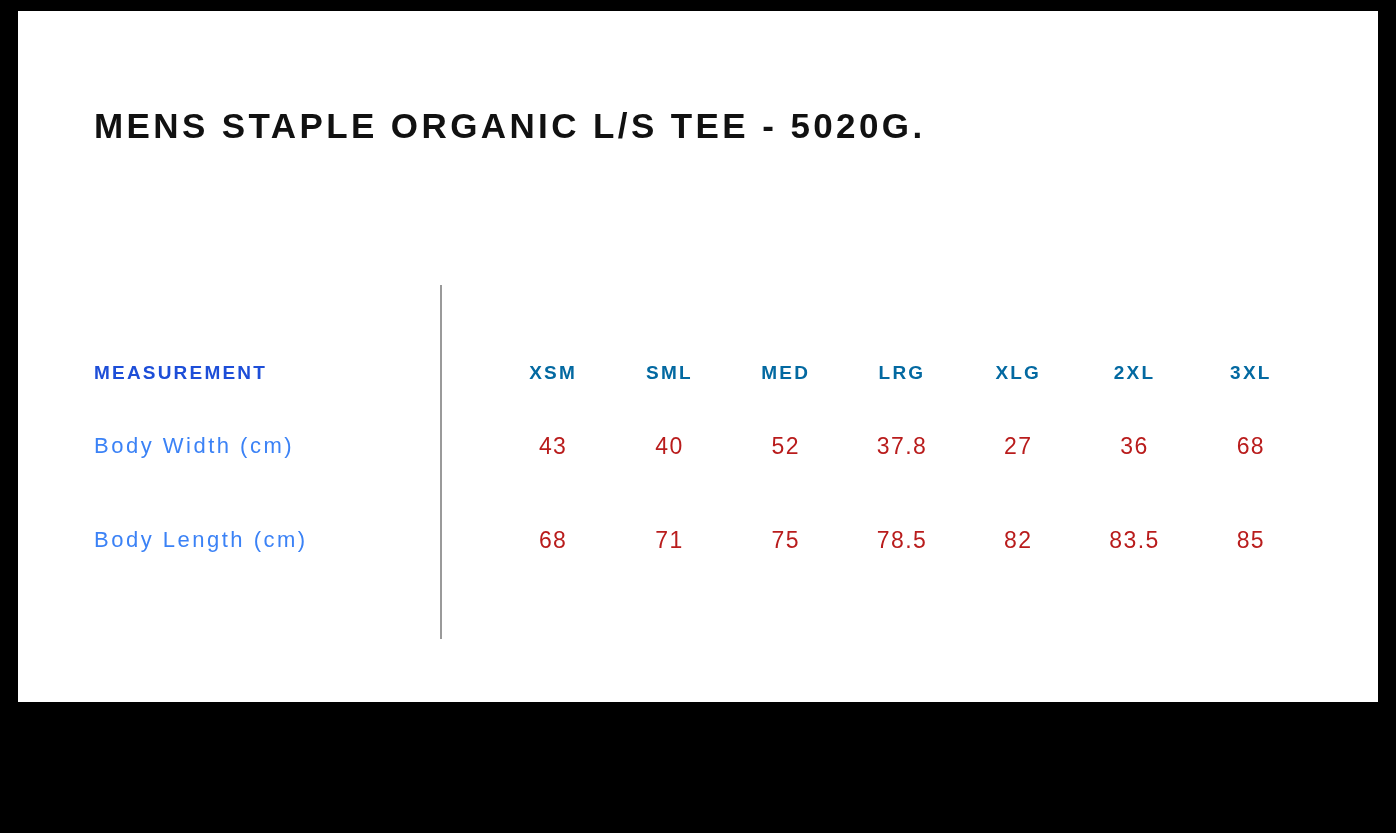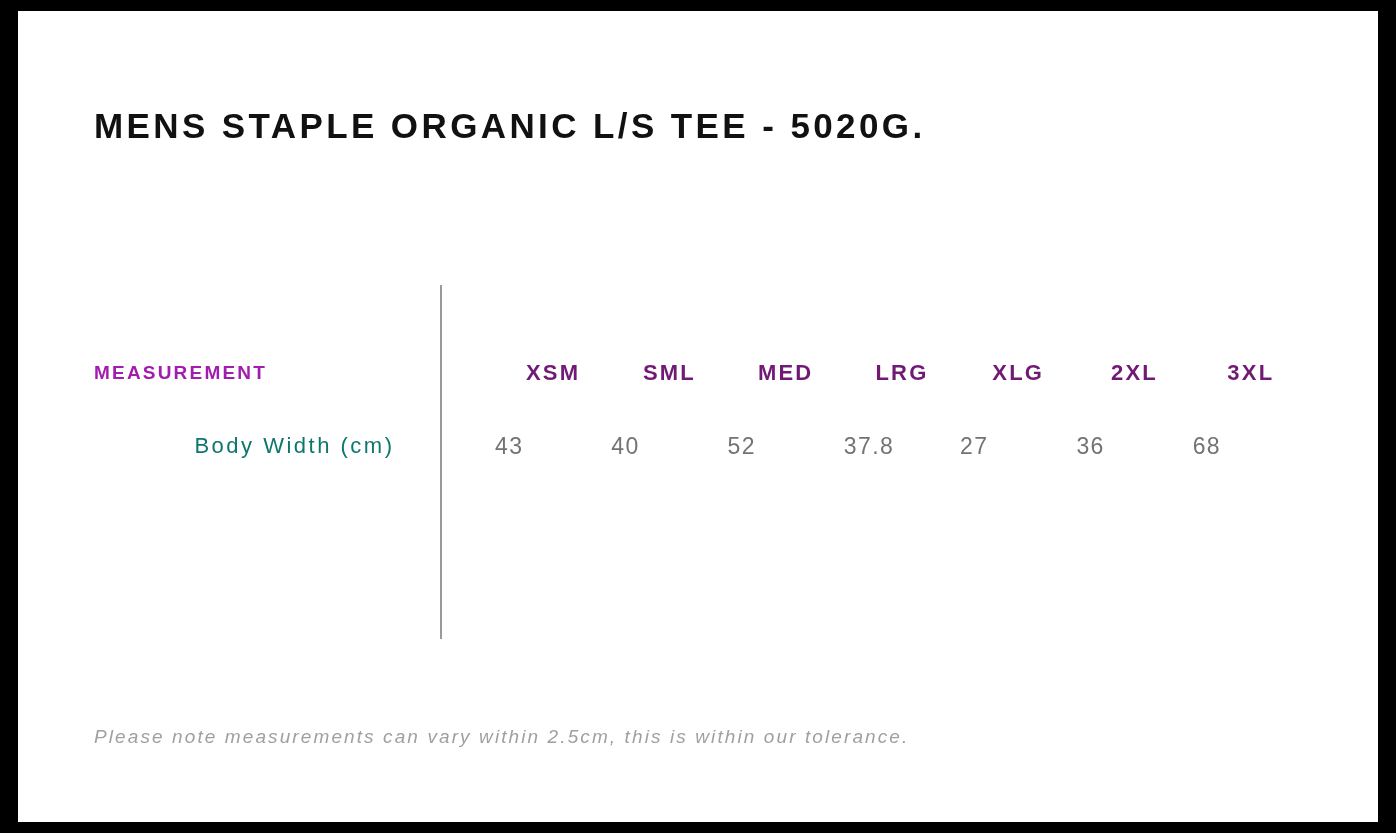--- a/index.html
+++ b/index.html
@@ -11,21 +11,21 @@
     height: 833px;
     background: #000000;
     font-family: "Liberation Sans", sans-serif;
     overflow: hidden;
   }
   .page {
     position: absolute;
     left: 18px;
     top: 11px;
     width: 1360px;
-    height: 811px;
+    height: 691px;
     background: #ffffff;
     box-sizing: border-box;
   }
   .title {
     position: absolute;
     left: 76px;
     top: 95px;
     font-size: 35px;
     font-weight: bold;
     letter-spacing: 3.4px;
@@ -52,47 +52,48 @@
   table.size-table col.size-col  { width: 116px; }
   table.size-table th, table.size-table td {
     padding: 0;
     border: none;
   }
   th.measurement-head {
     text-align: left;
     font-size: 19px;
     font-weight: bold;
     letter-spacing: 2.2px;
-    color: #a21caf;
+    color: #1d4ed8;
     height: 52px;
     vertical-align: middle;
   }
   th.size-head {
     text-align: center;
-    font-size: 22px;
+    font-size: 19px;
     font-weight: bold;
     letter-spacing: 2.2px;
-    color: #701a75;
+    color: #0369a1;
     height: 52px;
     vertical-align: middle;
   }
   td.row-label {
-    text-align: center;
+    text-align: left;
     font-size: 22px;
     font-weight: normal;
     letter-spacing: 2.5px;
-    color: #0f766e;
+    color: #3b82f6;
     height: 94px;
     vertical-align: middle;
   }
   td.cell-value {
+    text-align: center;
     font-size: 23px;
     font-weight: normal;
     letter-spacing: 1.4px;
-    color: #737373;
+    color: #b91c1c;
     height: 94px;
     vertical-align: middle;
   }
   .footnote {
     position: absolute;
     left: 76px;
     top: 715px;
     font-size: 19px;
     font-style: italic;
     letter-spacing: 2.1px;
@@ -136,18 +137,27 @@
       <tr>
         <td class="row-label">Body Width (cm)</td>
         <td class="cell-value">43</td>
         <td class="cell-value">40</td>
         <td class="cell-value">52</td>
         <td class="cell-value">37.8</td>
         <td class="cell-value">27</td>
         <td class="cell-value">36</td>
         <td class="cell-value">68</td>
       </tr>
+      <tr>
+        <td class="row-label">Body Length (cm)</td>
+        <td class="cell-value">68</td>
+        <td class="cell-value">71</td>
+        <td class="cell-value">75</td>
+        <td class="cell-value">78.5</td>
+        <td class="cell-value">82</td>
+        <td class="cell-value">83.5</td>
+        <td class="cell-value">85</td>
+      </tr>
     </tbody>
   </table>
 
-  <div class="footnote">Please note measurements can vary within 2.5cm, this is within our tolerance.</div>
 
 </div>
 
 </body></html>

